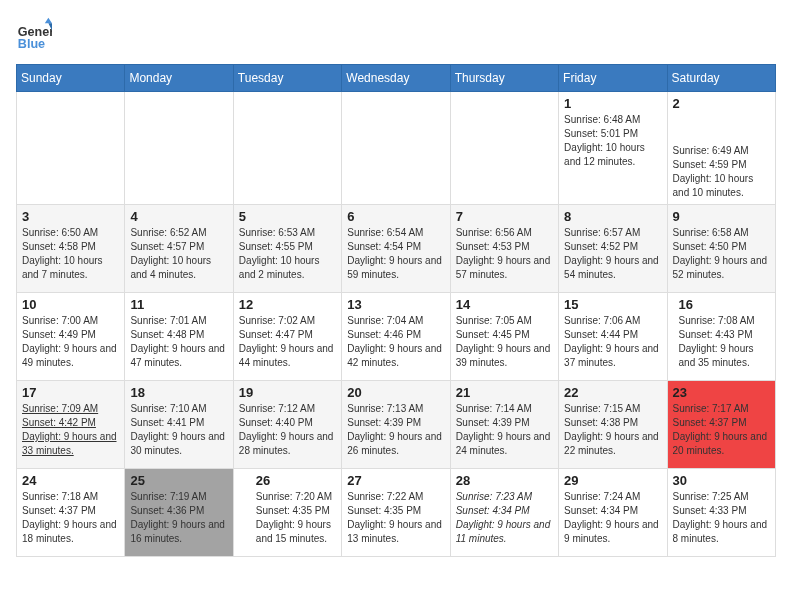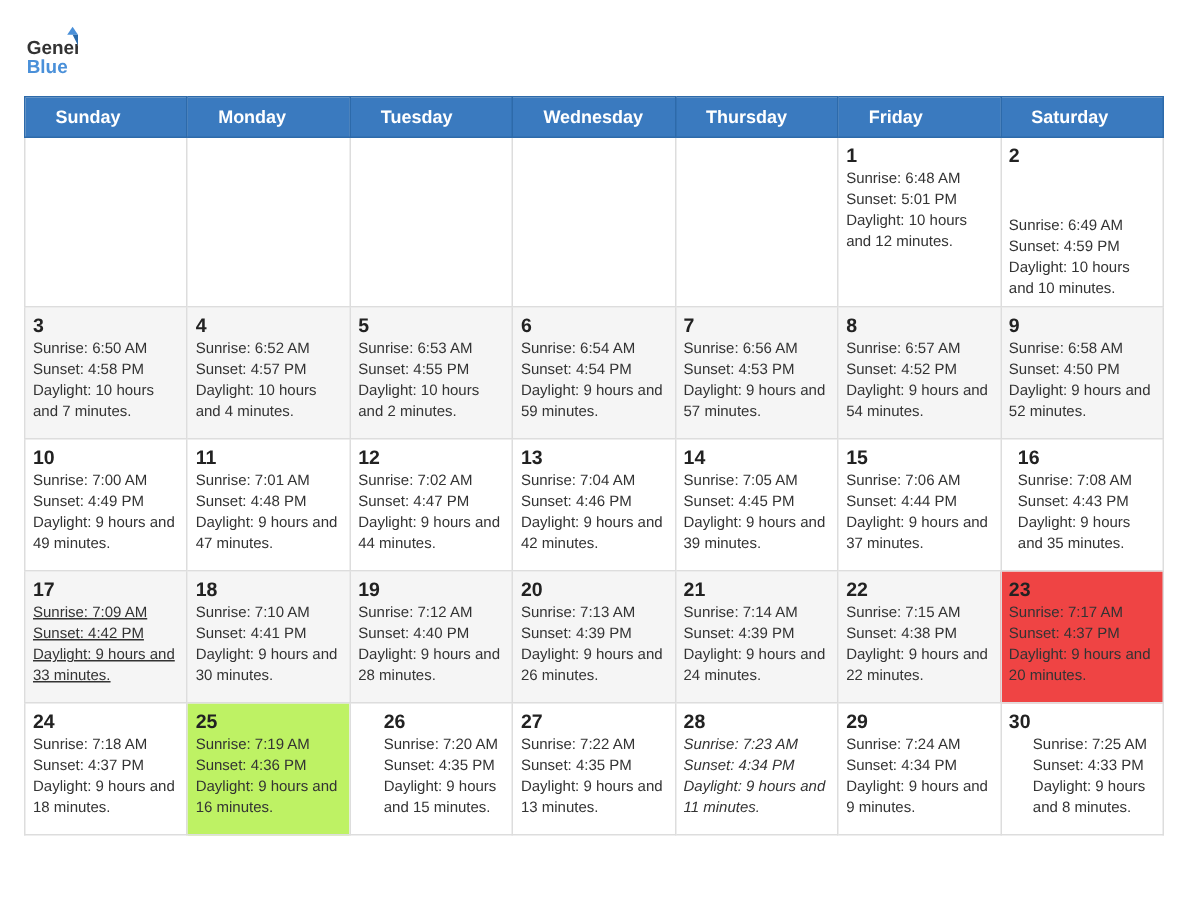--- a/index.html
+++ b/index.html
@@ -38,23 +38,23 @@
       color: #555;
     }
     .calendar {
       width: 100%;
       border-collapse: collapse;
       font-size: 10.5px;
     }
     .calendar th {
       background: #3a7abf;
       color: #fff;
-      padding: 6px 20px;
+      padding: 6px 4px;
       text-align: left;
-      font-weight: bold;
+      font-weight: normal;
       font-size: 12px;
       border: 1px solid #2d6aaa;
     }
     .calendar td {
       vertical-align: top;
       padding: 4px 5px;
       border: 1px solid #ddd;
       width: 108px;
       height: 88px;
       background: #fff;
@@ -266,21 +266,21 @@
 Daylight: 9 hours and 20 minutes.</div>
         </td>
       </tr>
       <tr>
         <td style="background: rgb(255, 255, 255);">
           <div class="day-num">24</div>
           <div class="day-info" style="white-space: pre-line;">Sunrise: 7:18 AM
 Sunset: 4:37 PM
 Daylight: 9 hours and 18 minutes.</div>
         </td>
-        <td style="background: #bef264;">
+        <td style="background: #a3a3a3;">
           <div class="day-num">25</div>
           <div class="day-info" style="white-space: pre-line;">Sunrise: 7:19 AM
 Sunset: 4:36 PM
 Daylight: 9 hours and 16 minutes.</div>
         </td>
         <td style="background: rgb(255, 255, 255); padding-left: 22px;">
           <div class="day-num">26</div>
           <div class="day-info" style="white-space: pre-line;">Sunrise: 7:20 AM
 Sunset: 4:35 PM
 Daylight: 9 hours and 15 minutes.</div>
@@ -298,19 +298,19 @@
 Daylight: 9 hours and 11 minutes.</div>
         </td>
         <td style="background: rgb(255, 255, 255);">
           <div class="day-num">29</div>
           <div class="day-info" style="white-space: pre-line;">Sunrise: 7:24 AM
 Sunset: 4:34 PM
 Daylight: 9 hours and 9 minutes.</div>
         </td>
         <td style="background: rgb(255, 255, 255);">
           <div class="day-num">30</div>
-          <div class="day-info" style="white-space: pre-line; margin-left: 16px;">Sunrise: 7:25 AM
+          <div class="day-info" style="white-space: pre-line;">Sunrise: 7:25 AM
 Sunset: 4:33 PM
 Daylight: 9 hours and 8 minutes.</div>
         </td>
       </tr>
     </tbody>
 </table>
 
 </body></html>

